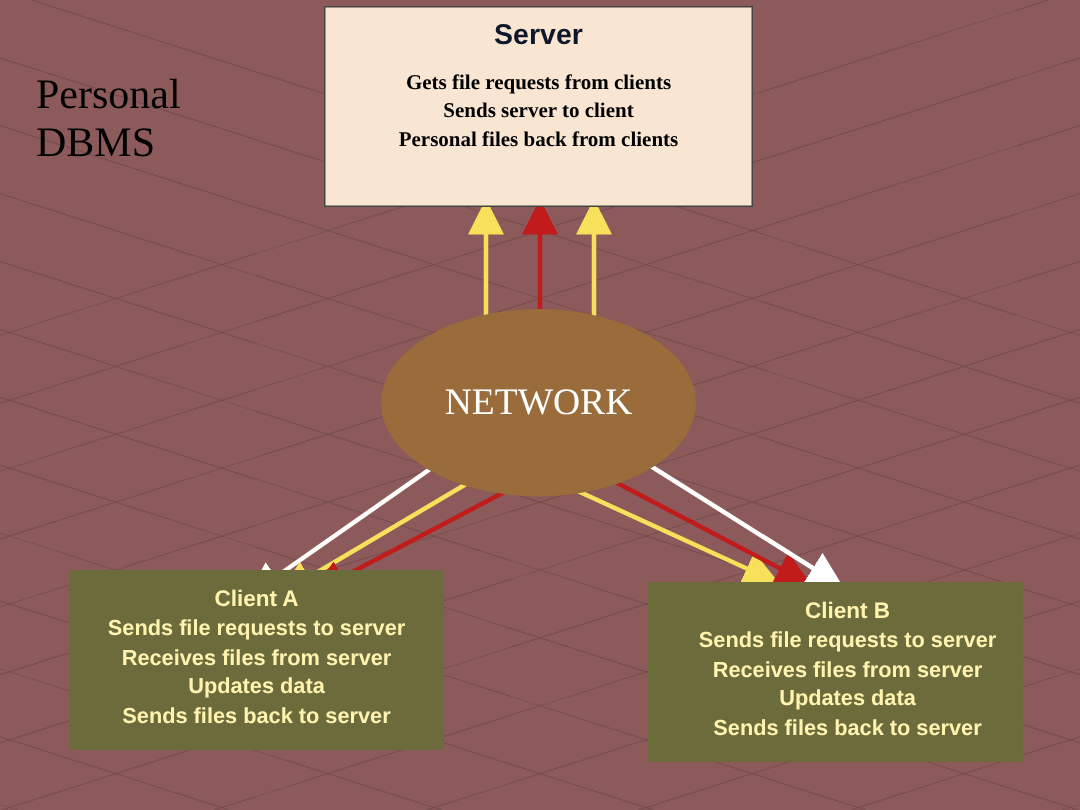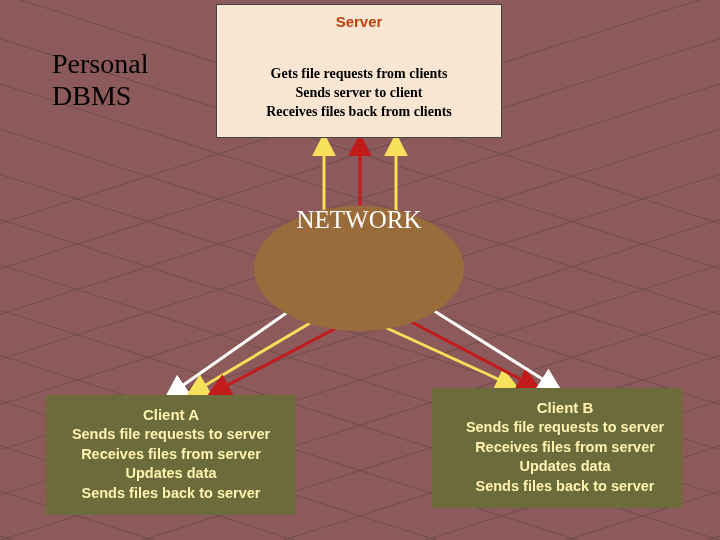--- a/index.html
+++ b/index.html
@@ -38,58 +38,59 @@
     top: 4px;
     width: 286px;
     height: 134px;
     background: #f8e6d2;
     border: 1px solid #444;
     box-sizing: border-box;
     text-align: center;
     padding-top: 8px;
   }
   .server-box .title {
-    font-size: 15px;
-    font-weight: bold;
-    color: #c2410c;
-    margin-bottom: 35px;
+    font-size: 19px;
+    font-weight: bold;
+    color: #0f172a;
+    margin-bottom: 12px;
   }
   .server-box .line {
     font-size: 14px;
     font-weight: bold;
     color: #000;
     line-height: 1.35;
     font-family: Liberation Serif, serif;
   }
   .network-ellipse {
     position: absolute;
     left: 254px;
     top: 206px;
     width: 210px;
     height: 125px;
     background: #9a6b3b;
     border-radius: 50%;
     display: flex;
+    align-items: center;
     justify-content: center;
   }
   .network-ellipse span {
     font-family: "Times New Roman", serif;
     font-size: 25px;
     color: #fff;
   }
   .client-box {
     position: absolute;
     width: 250px;
     height: 120px;
     background: #6b6b3c;
     text-align: center;
     padding-top: 10px;
     box-sizing: border-box;
   }
-  .client-a { left: 46px; top: 395px; }
+  .client-a { left: 46px; top: 380px; }
   .client-b { left: 432px; top: 388px; padding-left: 16px; }
   .client-box .title {
     font-size: 15px;
     font-weight: bold;
     color: #fff3b0;
     line-height: 1.35;
   }
   .client-box .line {
     font-size: 14.5px;
     font-weight: bold;
@@ -159,28 +160,28 @@
 
   <line x1="302" y1="302" x2="182" y2="386" stroke="#ffffff" stroke-width="3" marker-end="url(#ahW)"></line>
   <line x1="322" y1="316" x2="204" y2="386" stroke="#f7e15a" stroke-width="3" marker-end="url(#ahY)"></line>
   <line x1="342" y1="325" x2="226" y2="386" stroke="#c11b1b" stroke-width="3" marker-end="url(#ahR)"></line>
 
   <line x1="380" y1="325" x2="500" y2="380" stroke="#f7e15a" stroke-width="3" marker-end="url(#ahY)"></line>
   <line x1="400" y1="316" x2="522" y2="380" stroke="#c11b1b" stroke-width="3" marker-end="url(#ahR)"></line>
   <line x1="420" y1="302" x2="544" y2="380" stroke="#ffffff" stroke-width="3" marker-end="url(#ahW)"></line>
 </svg>
 
-<div class="label-left" style="white-space:pre;margin-left:28px;">Personal
+<div class="label-left" style="white-space:pre;">Personal
 DBMS</div>
 
 <div class="server-box">
   <div class="title">Server</div>
   <div class="line">Gets file requests from clients</div>
   <div class="line">Sends server to client</div>
-  <div class="line">Receives files back from clients</div>
+  <div class="line">Personal files back from clients</div>
 </div>
 
 <div class="network-ellipse">
   <span>NETWORK</span>
 </div>
 
 <div class="client-box client-a">
   <div class="title">Client A</div>
   <div class="line">Sends file requests to server</div>
   <div class="line">Receives files from server</div>

